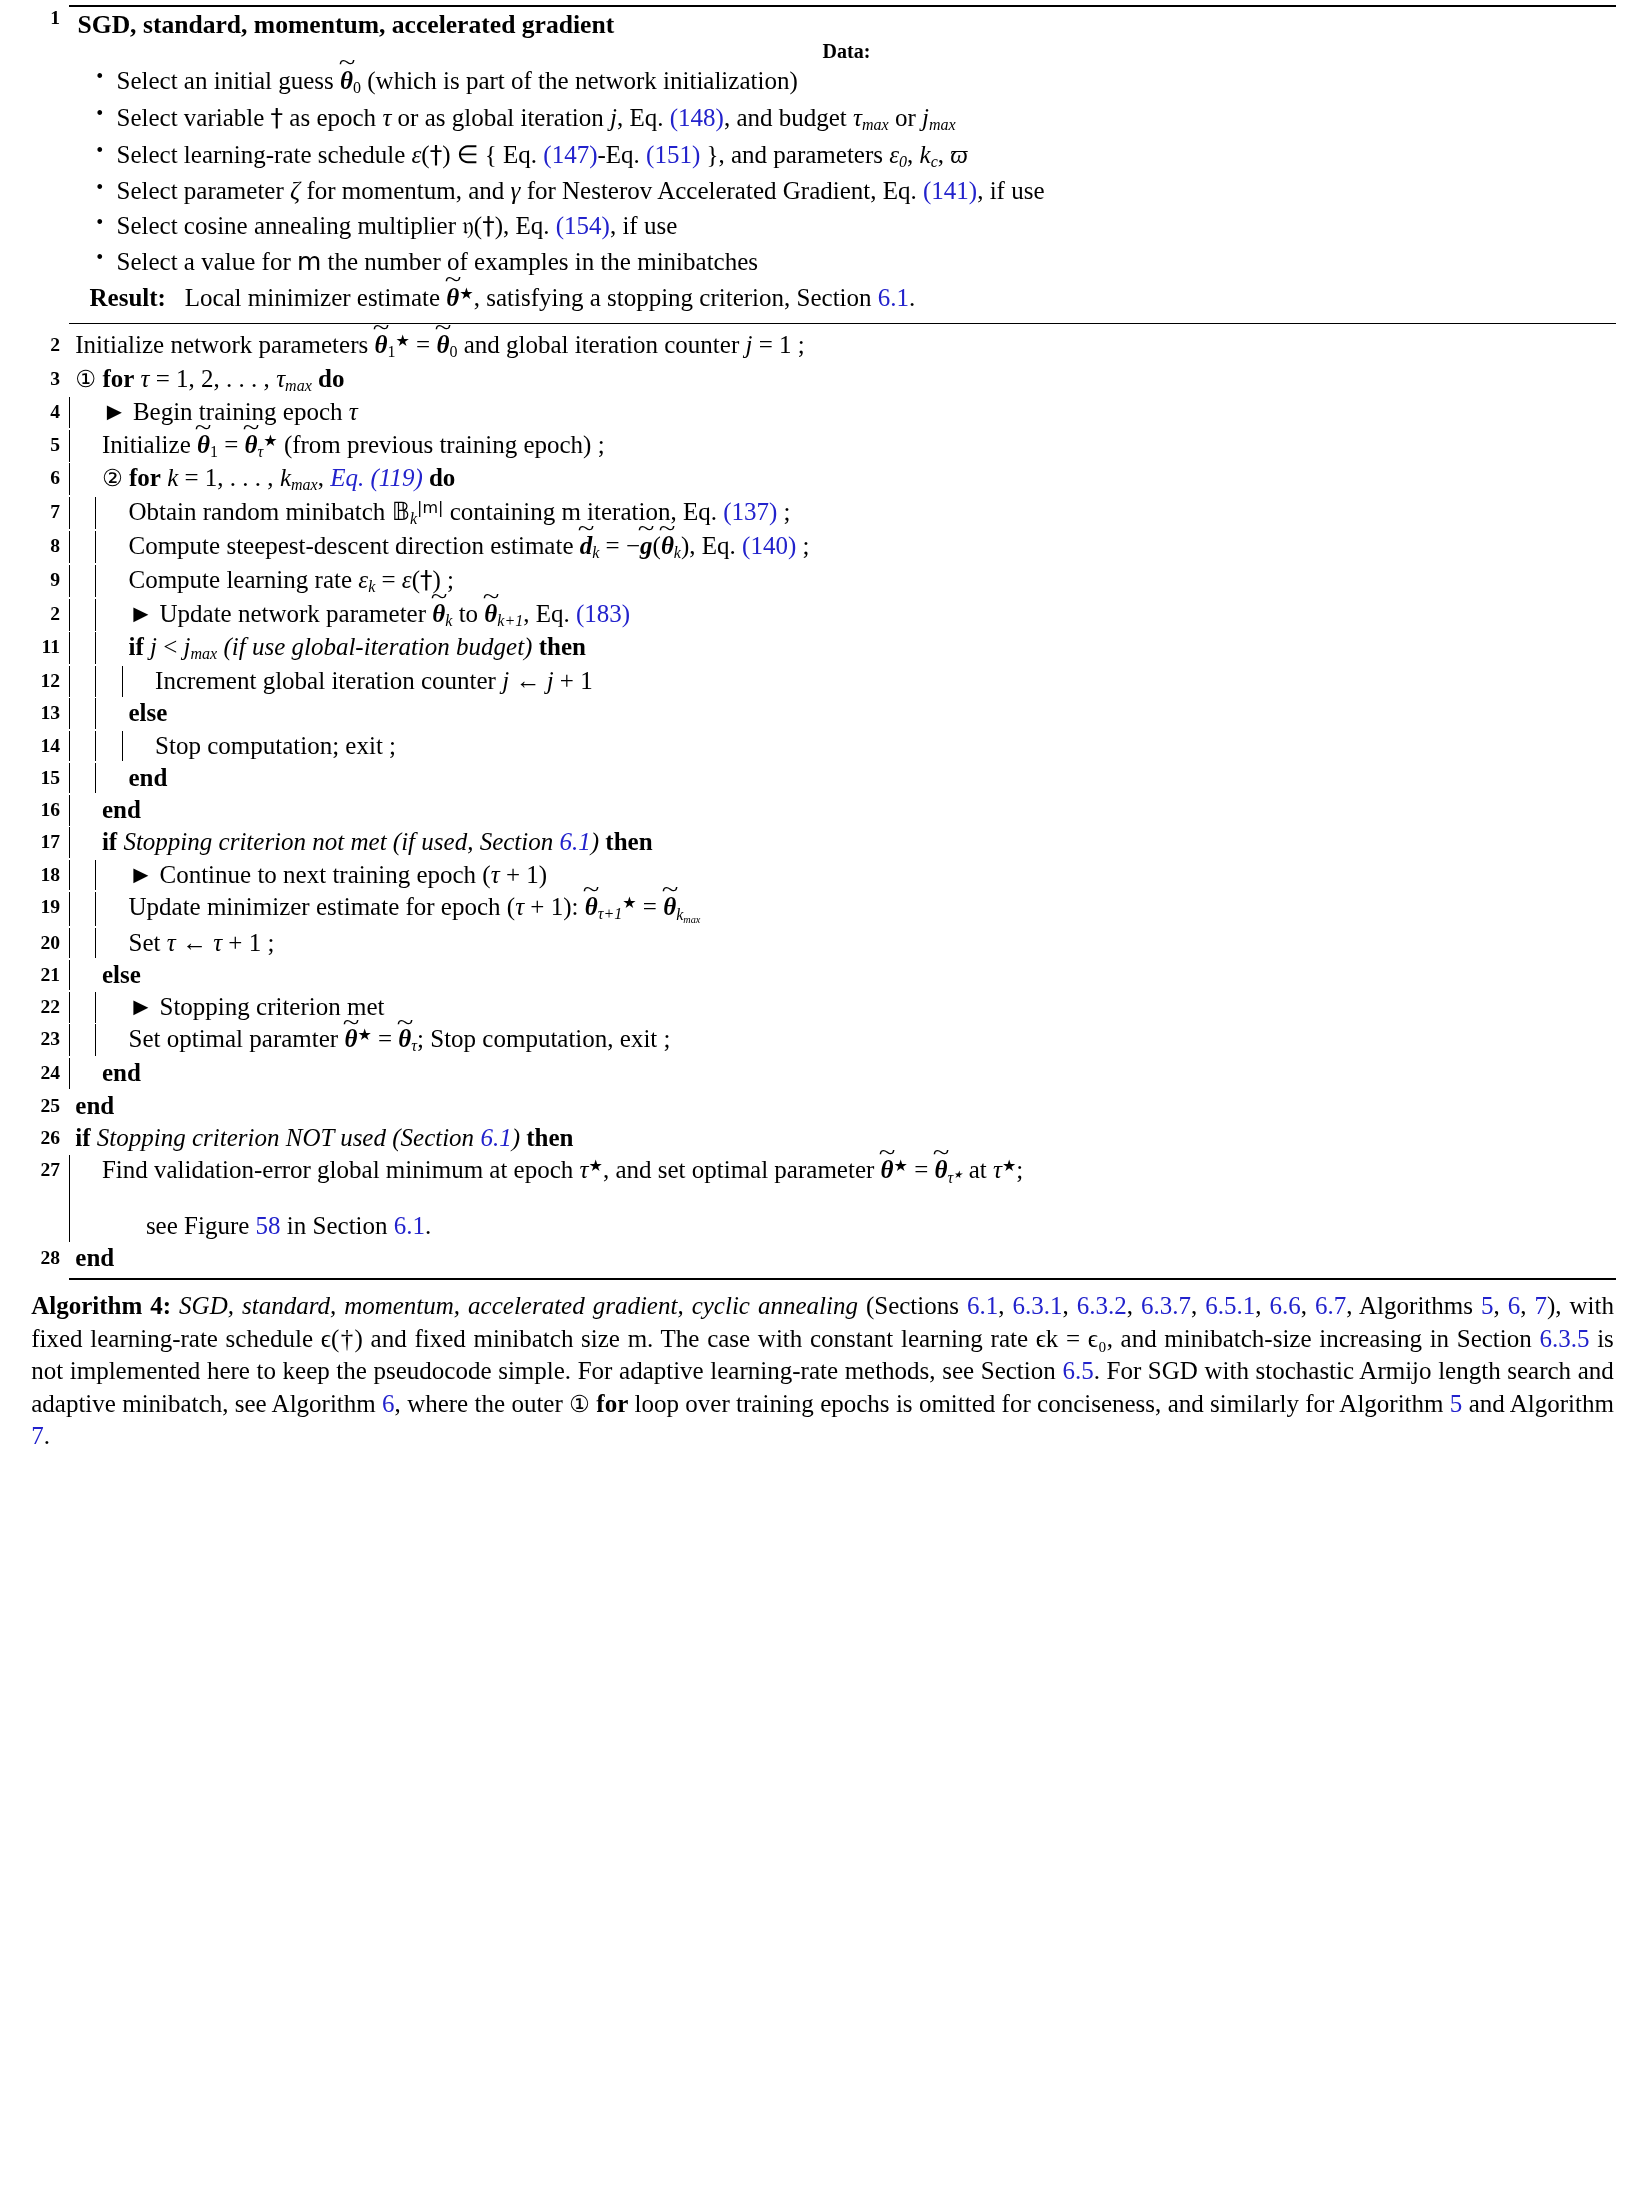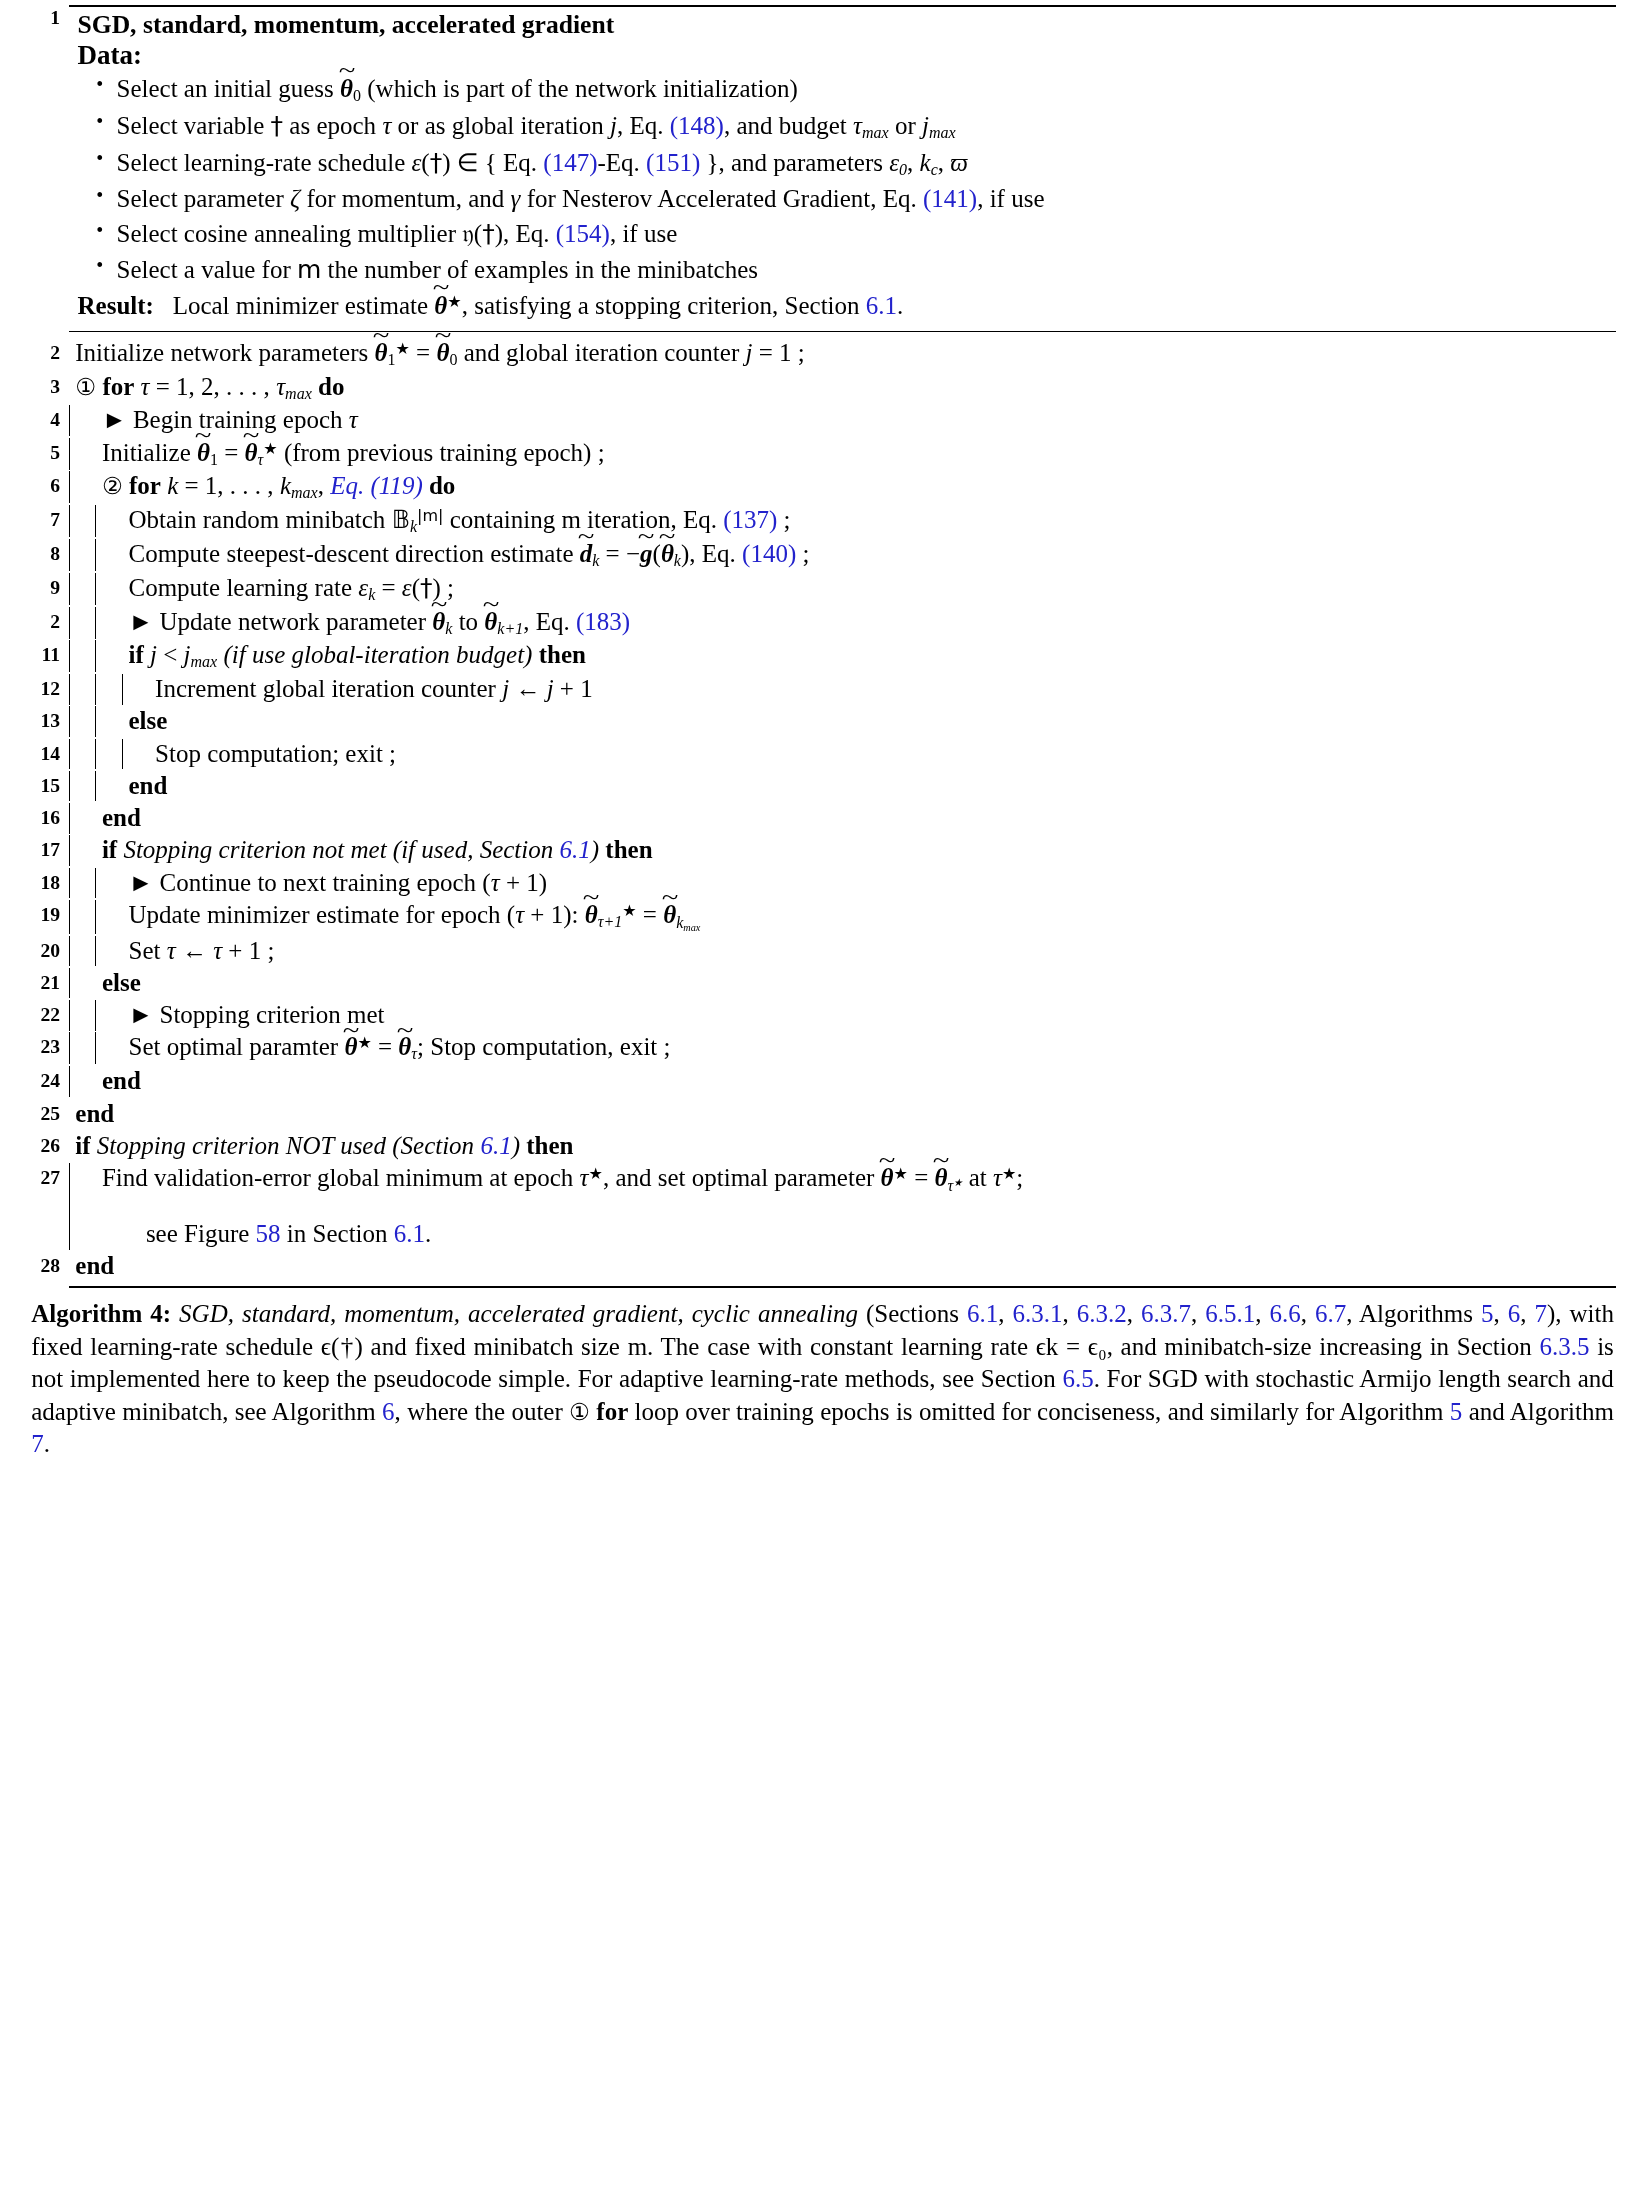--- a/index.html
+++ b/index.html
@@ -111,21 +111,22 @@
   }
   .sans { font-family: "DejaVu Sans", sans-serif; }
 
   
   .hdr-title {
     font-weight: bold;
     font-size: 25.6px;
   }
   .hdr-sub {
     font-weight: bold;
-    font-size: 27px;
+    font-size: 20px;
+    text-align: center;
   }
   .bullets {
     list-style: none;
     margin: 0;
     padding: 0 0 0 17px;
   }
   .bullets li {
     font-size: 25px;
     line-height: 1.30;
     padding: 1.3px 0;
@@ -136,20 +137,21 @@
     content: "\2022";
     position: absolute;
     left: 1.7px;
     top: 0;
     font-size: 0.8em;
   }
   .result-line {
     font-size: 25px;
     line-height: 1.3;
     padding-top: 2.6px;
+    margin-left: 12px;
   }
   .head-block {
     padding-left: 48px;
     padding-top: 3.4px;
     padding-bottom: 3.4px;
   }
   .head-num {
     position: absolute;
     left: 0;
     width: 39px;

